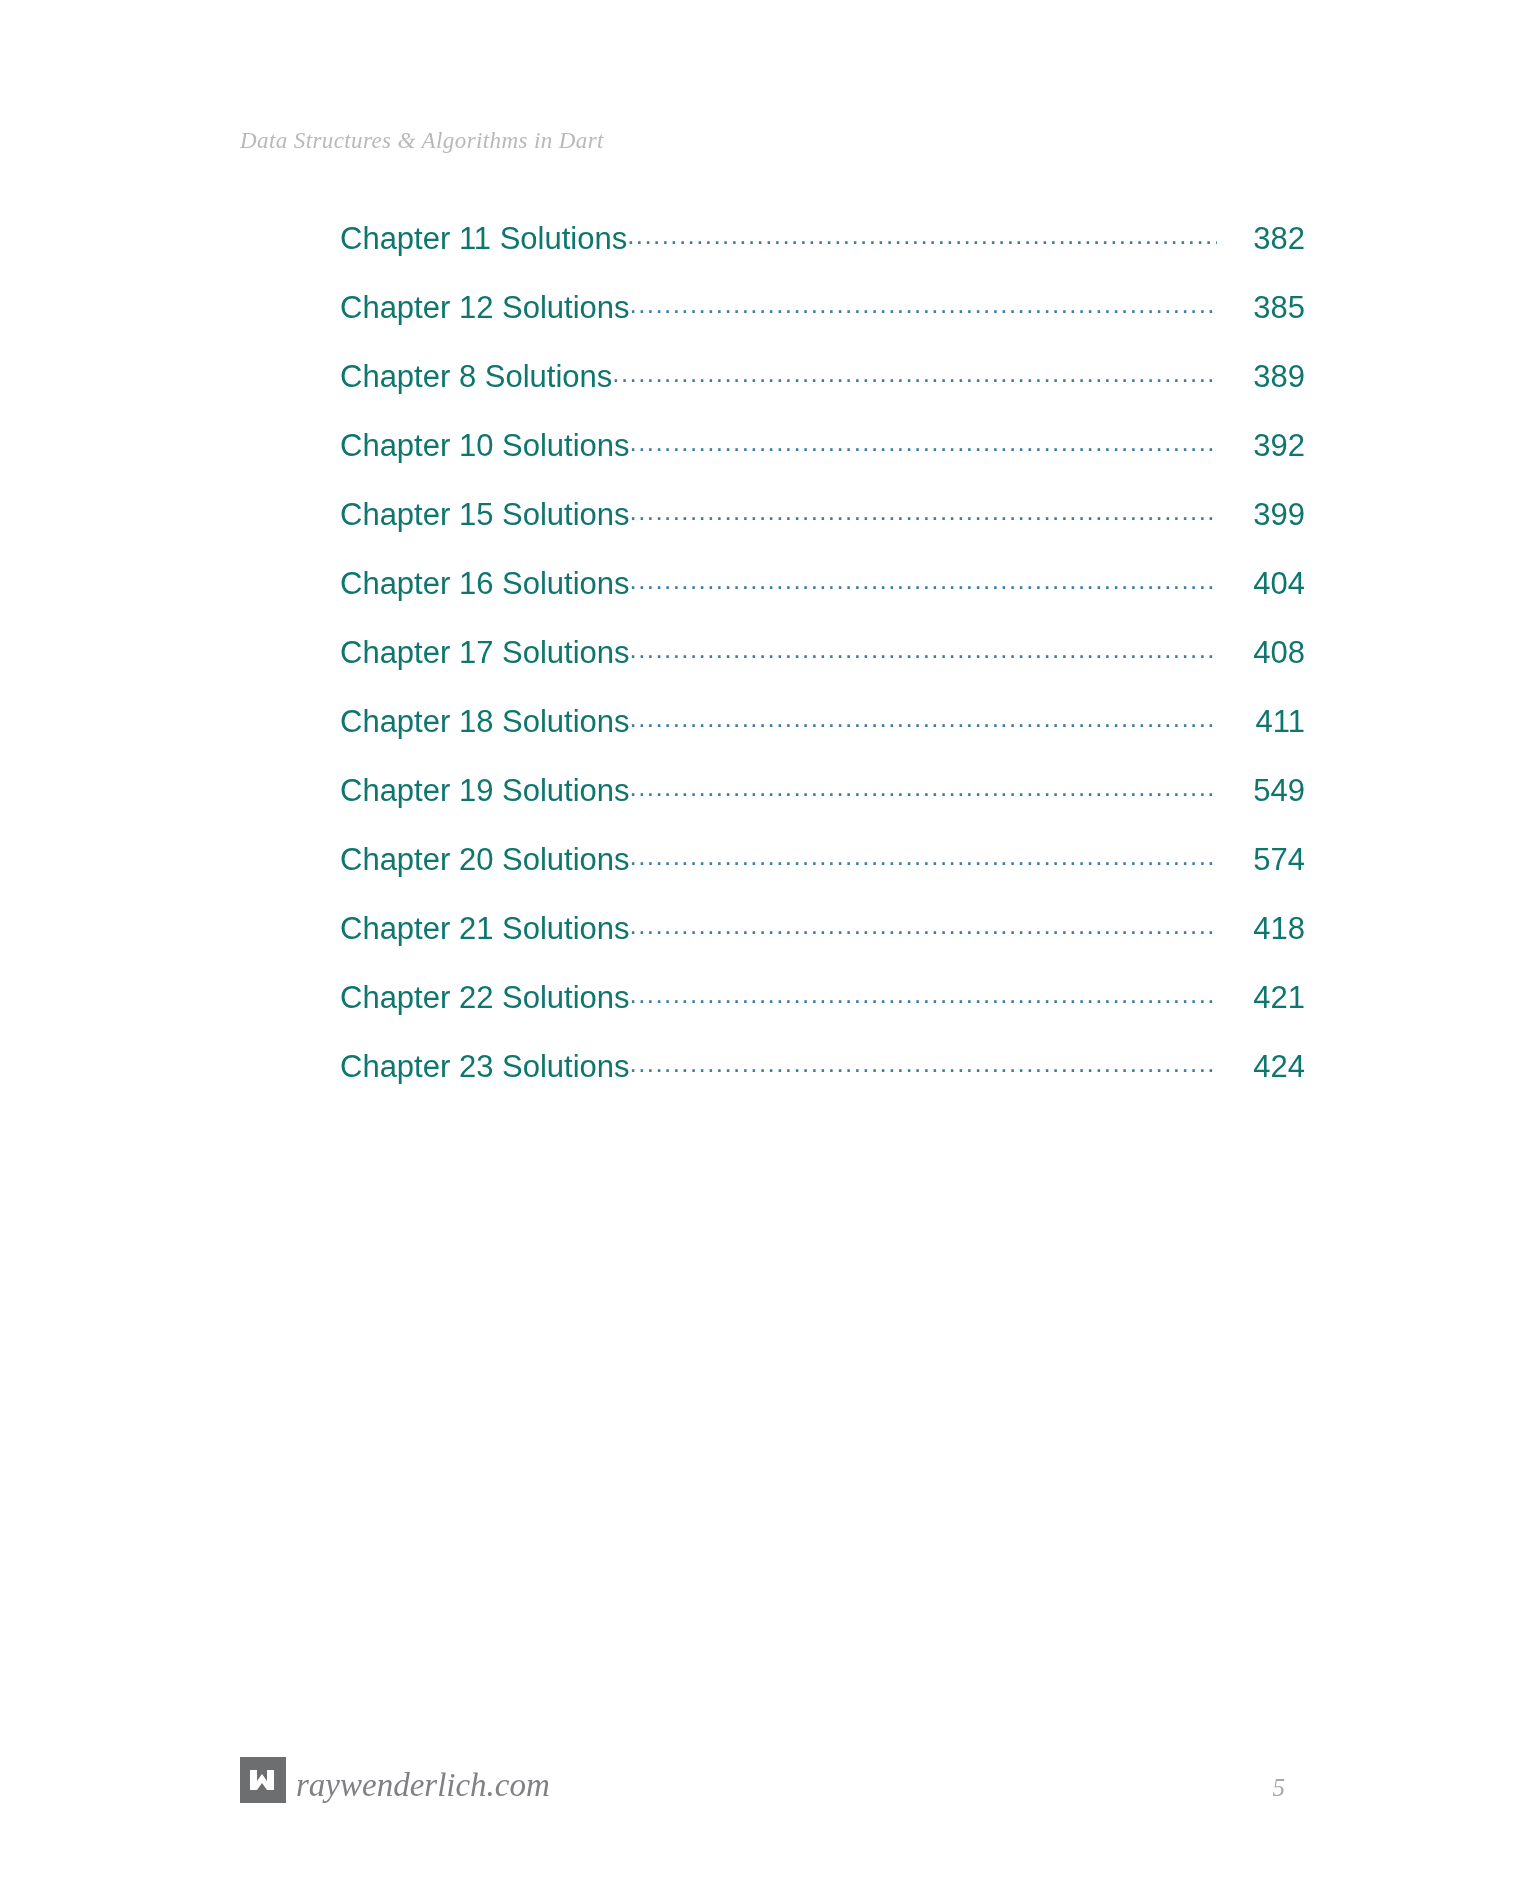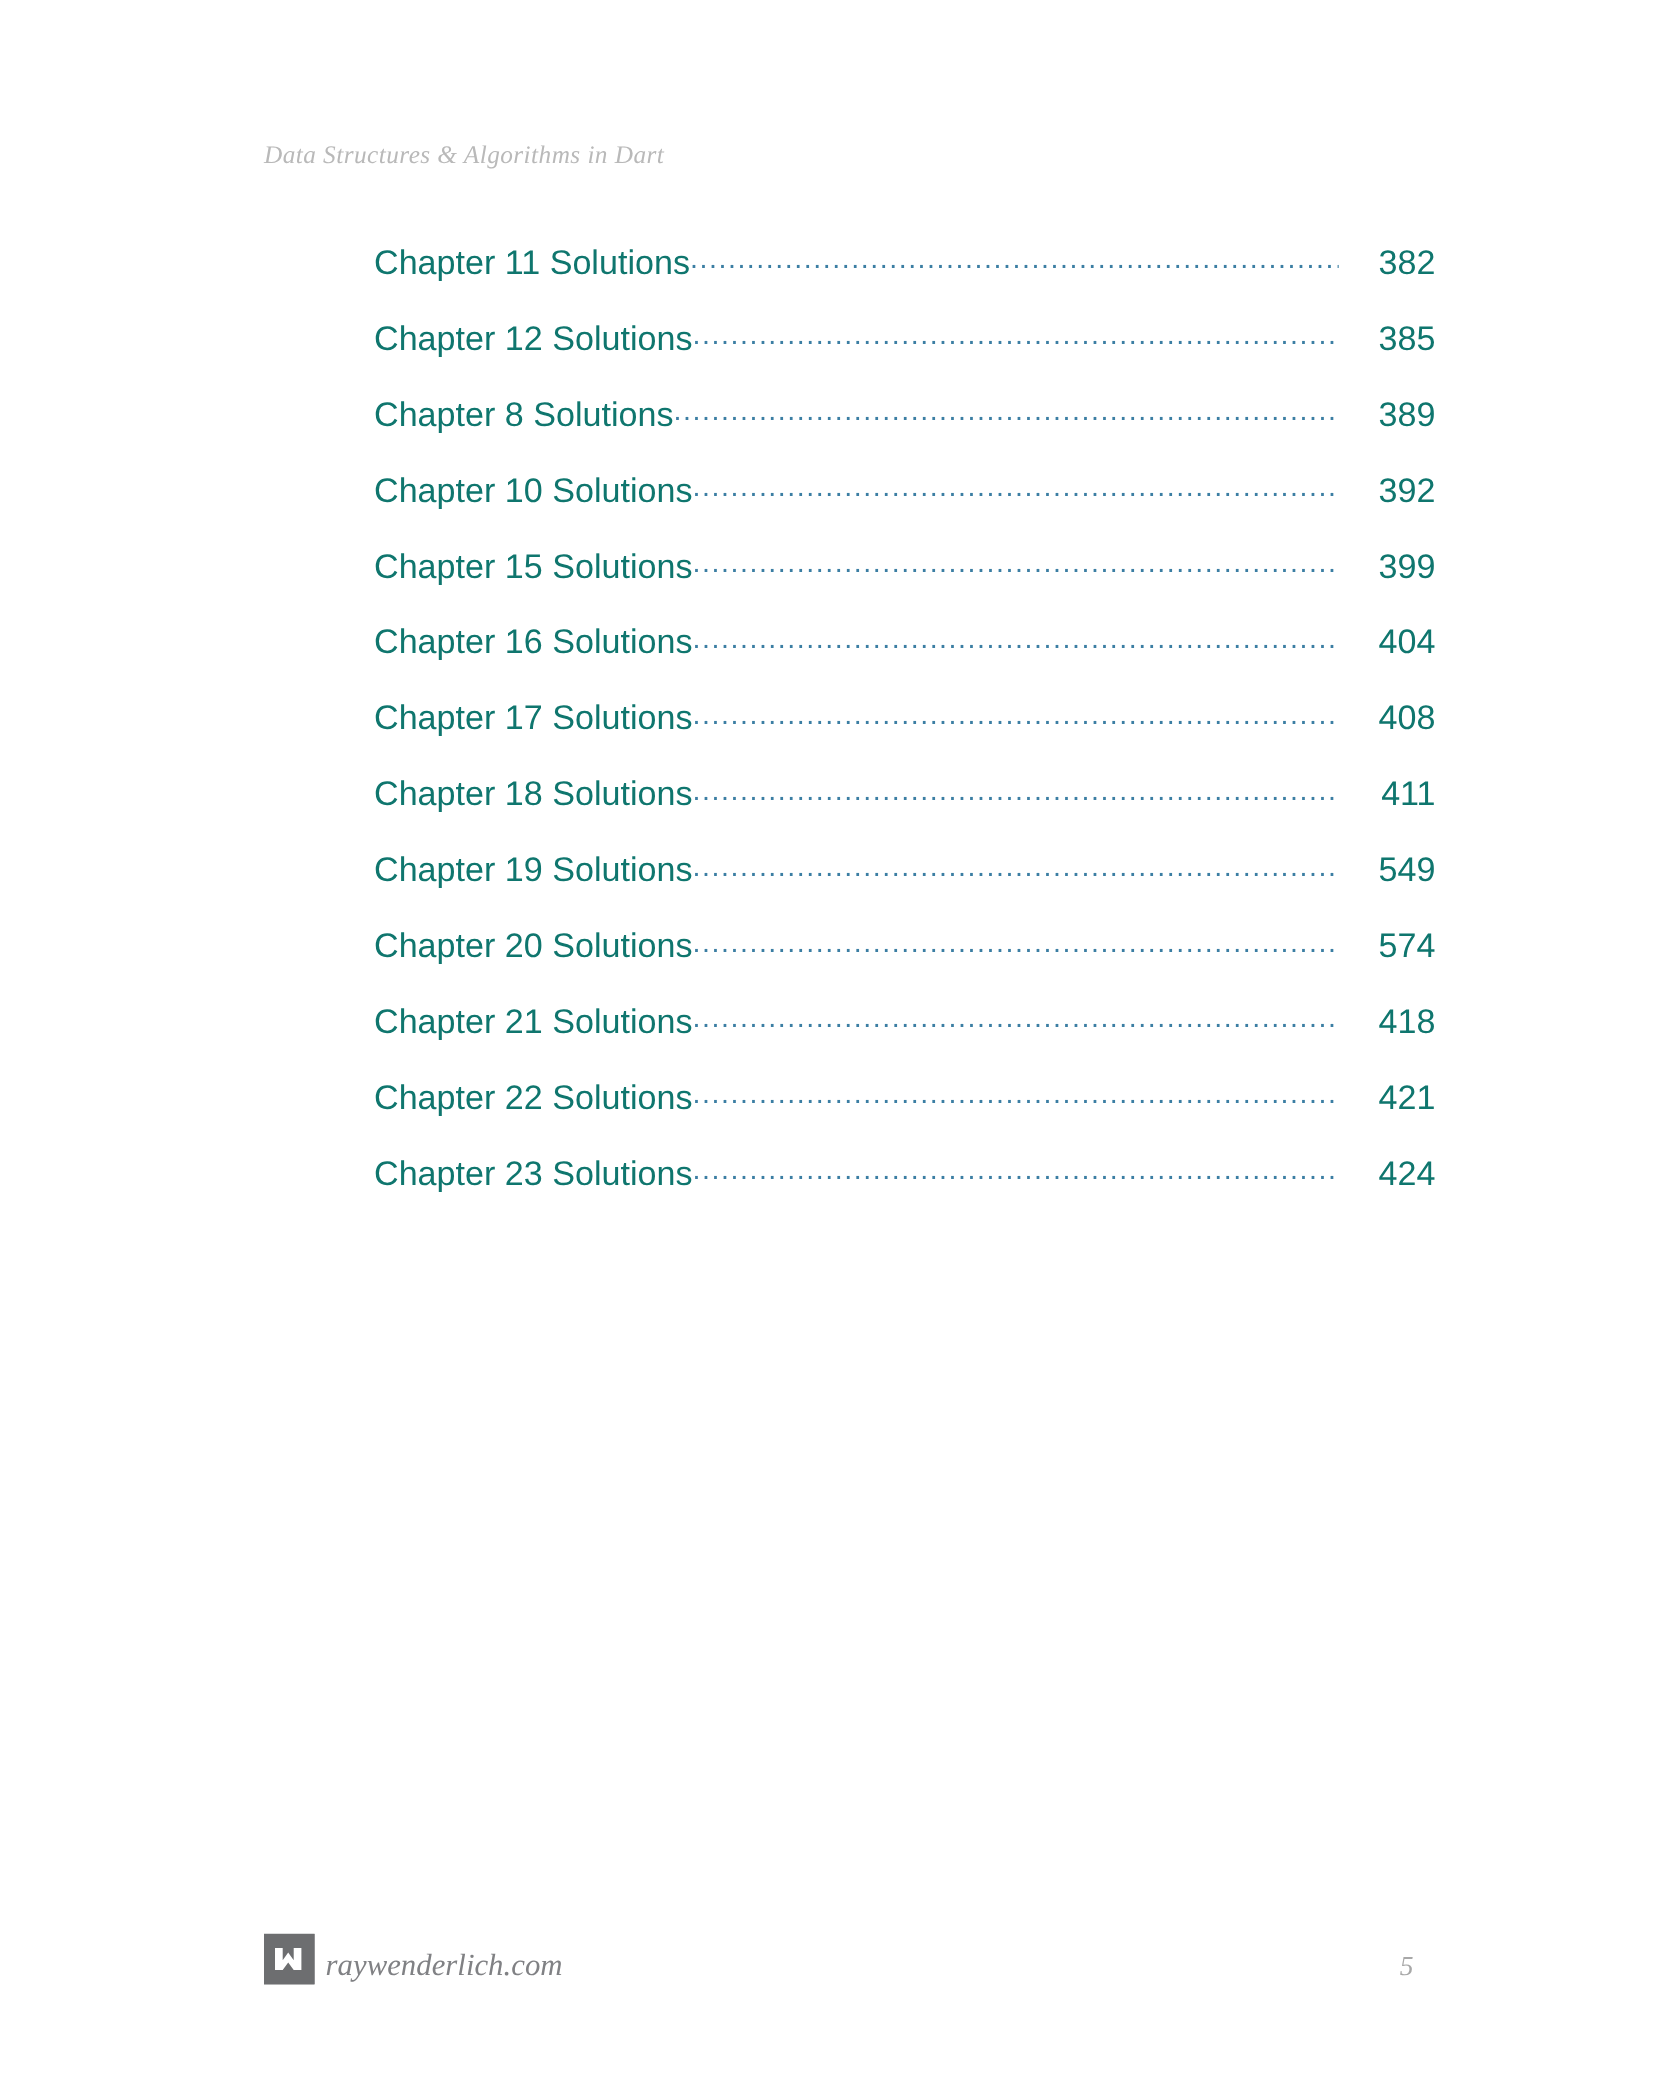--- a/index.html
+++ b/index.html
@@ -97,21 +97,21 @@
     flex: 0 0 auto;
   }
   .brand-logo svg {
     position: absolute;
     left: 0;
     top: 0;
   }
   .brand-text {
     font-family: "Liberation Serif", serif;
     font-style: italic;
-    font-size: 28px;
+    font-size: 33px;
     color: #808184;
     margin-left: 10px;
     margin-top: 12px;
   }
   .page-number {
     position: absolute;
     right: 0;
     bottom: 2px;
     font-family: "Liberation Serif", serif;
     font-style: italic;

